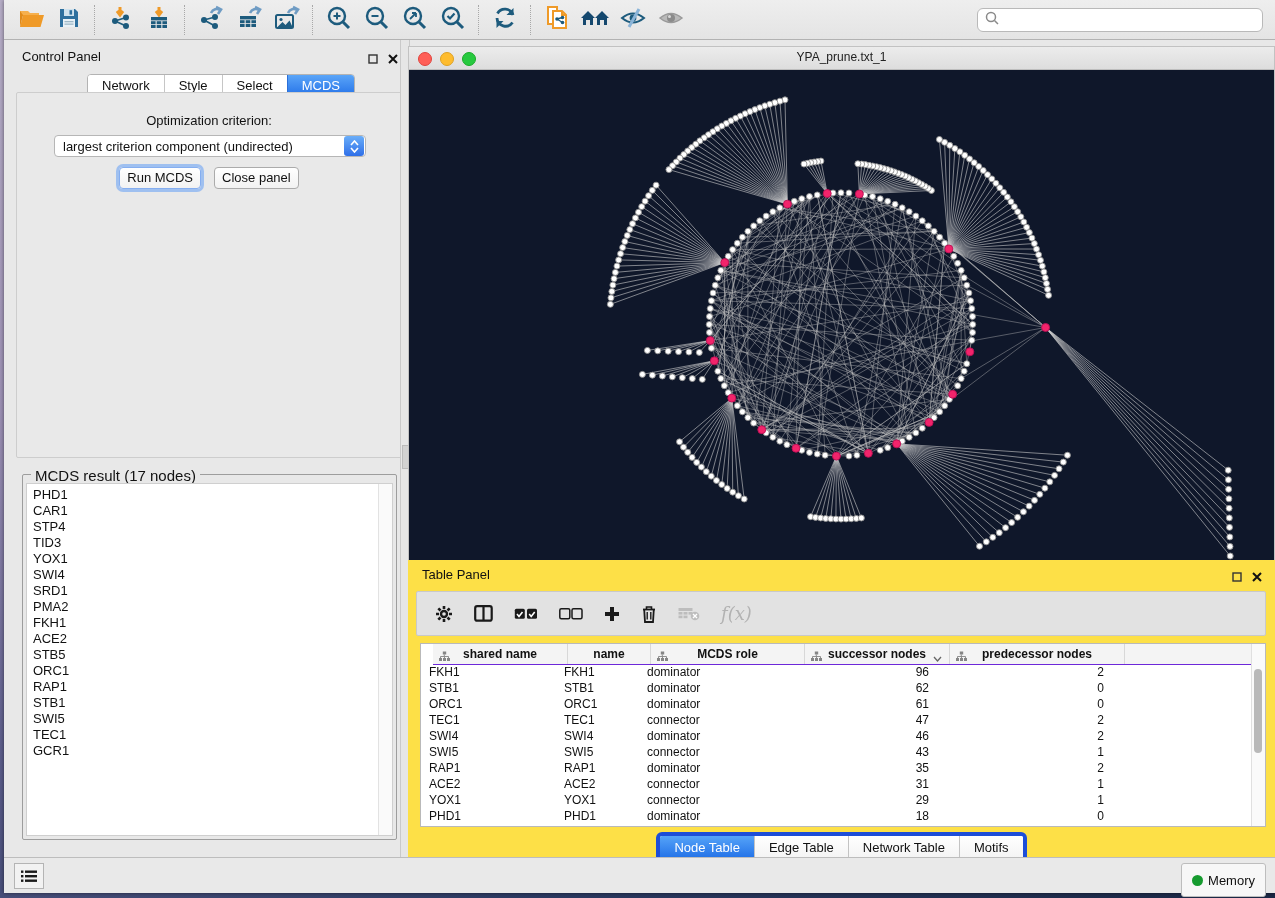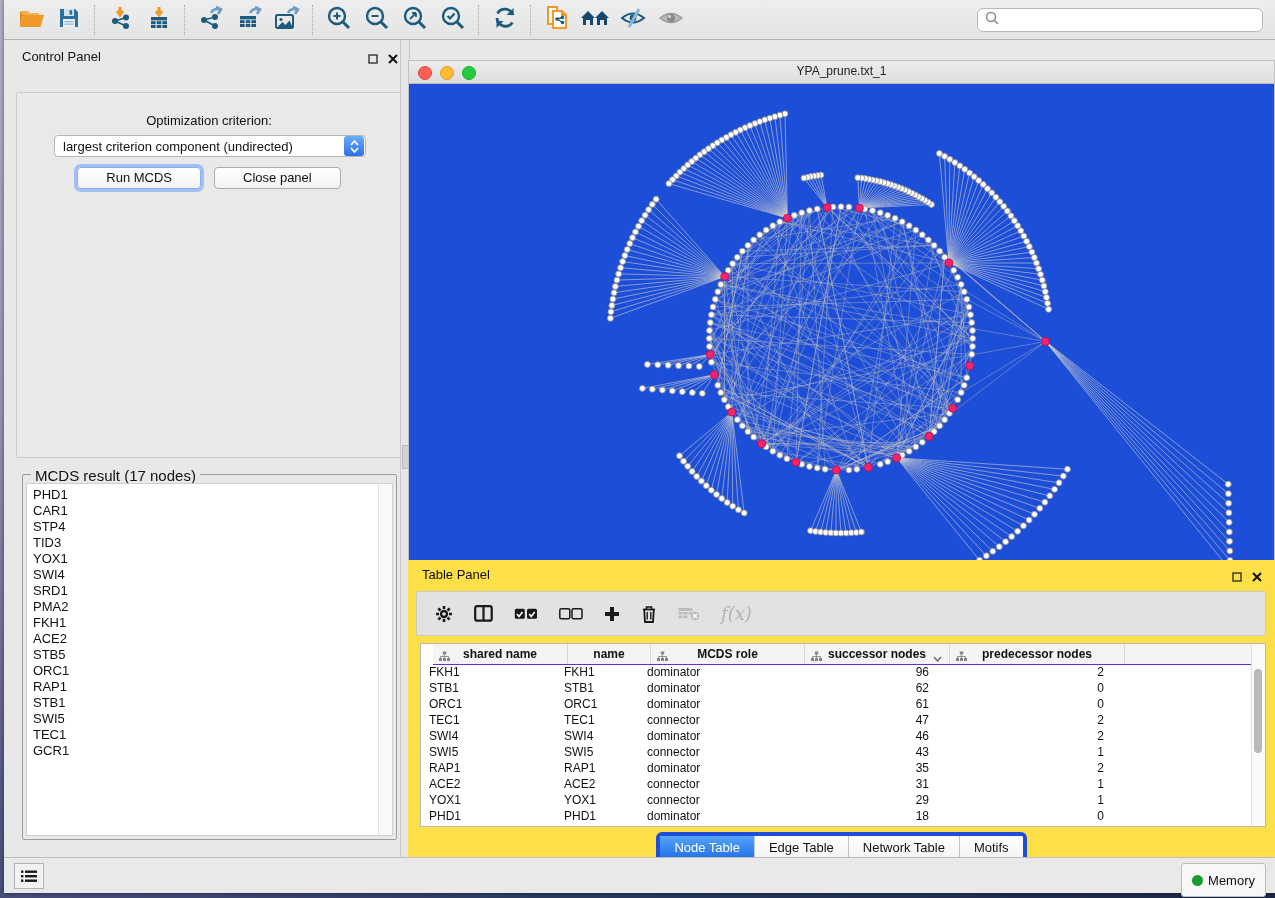--- a/index.html
+++ b/index.html
@@ -22,33 +22,33 @@
   .cp-tabs{position:absolute;left:75px;top:34px;display:flex;height:21px;border-radius:4px;overflow:hidden;border:1px solid #b3b3b3;background:#fff;}
   .cp-tab{padding:0 14px;font-size:13px;line-height:21px;color:#111;background:#fff;border-left:1px solid #c6c6c6;cursor:default;}
   .cp-tab:first-child{border-left:none;}
   .cp-tab.active{background:linear-gradient(#5aa5f8,#2572e8);color:#fff;border-left-color:#2b6fd8;}
   .cp-content{position:absolute;left:4px;top:52px;width:384px;height:364px;background:#e9e9e9;border:1px solid #cdcdcd;border-radius:2px;}
   .opt-label{position:absolute;left:0;right:0;top:20px;text-align:center;font-size:13px;color:#111;}
   .dropdown{position:absolute;left:37px;top:42px;width:312px;height:22px;background:#fff;border:1px solid #b6b6b6;border-radius:4px;display:flex;align-items:center;box-sizing:border-box;}
   .dropdown .val{flex:1;font-size:13px;padding-left:8px;color:#111;white-space:nowrap;}
   .spinner{width:20px;height:20px;border-radius:3px;background:linear-gradient(#6aaef9,#2f6fe8);display:flex;flex-direction:column;align-items:center;justify-content:center;gap:1px;margin-right:1px;}
   .btn-row{position:absolute;left:0;right:0;top:74px;display:flex;justify-content:center;gap:13px;}
-  .mac-btn{height:22px;padding:0 28px;background:linear-gradient(#ffffff,#f2f2f2);border:1px solid #ababab;border-radius:4px;font-size:13px;color:#111;line-height:20px;}
+  .mac-btn{height:22px;padding:0 7px;background:linear-gradient(#ffffff,#f2f2f2);border:1px solid #ababab;border-radius:4px;font-size:13px;color:#111;line-height:20px;}
   .mac-btn.focus{box-shadow:0 0 0 3px rgba(110,165,245,.6);border-color:#85aef0;}
   .groupbox{position:absolute;left:10px;top:434px;width:373px;height:364px;border:1px solid #9d9d9d;border-radius:2px;}
   .groupbox .legend{position:absolute;left:8px;top:-8px;background:#e8e8e8;padding:0 4px;font-size:15px;color:#111;}
   .mcds-list{position:absolute;left:3px;top:8px;right:3px;bottom:3px;background:#fff;border:1px solid #cfcfcf;overflow:hidden;}
   .mcds-list .items{position:absolute;left:6px;top:3px;}
   .mcds-list .item{font-size:13px;line-height:16px;color:#111;}
   .mcds-scroll{position:absolute;right:0;top:0;bottom:0;width:13px;background:#fafafa;border-left:1px solid #e2e2e2;}
   
   .vsplit{position:absolute;left:396px;top:40px;width:8px;bottom:35px;background:#e6e6e6;border-left:1px solid #c9c9c9;border-right:1px solid #c9c9c9;}
   .vsplit .grip{position:absolute;left:1px;top:405px;width:5px;height:22px;background:#d2d2d2;border:1px solid #bbb;}
   
-  .netwin{position:absolute;left:404px;top:60px;right:0;height:516px;background:#1d4ed8;border:1px solid #c2c2c2;box-sizing:border-box;}
+  .netwin{position:absolute;left:404px;top:46px;right:0;height:516px;background:#0f172a;border:1px solid #c2c2c2;box-sizing:border-box;}
   .net-titlebar{position:absolute;left:0;top:0;right:0;height:22px;background:linear-gradient(#ececec,#dddddd);border-bottom:1px solid #bdbdbd;}
   .lights{position:absolute;left:9px;top:5px;display:flex;gap:8px;}
   .light{width:12px;height:12px;border-radius:50%;}
   .net-title{position:absolute;left:0;right:0;top:3px;text-align:center;font-size:12px;font-weight:500;color:#222;}
   .net-canvas{position:absolute;left:0;top:22px;right:0;bottom:0;}
   
   .tpanel{position:absolute;left:404px;top:560px;right:0;bottom:35px;background:#fde047;}
   .tp-title{position:absolute;left:14px;top:7px;font-size:13px;color:#111;}
   .tp-toolbar{position:absolute;left:8px;top:31px;right:9px;height:45px;background:#e2e2e2;border:1px solid #c9c9c9;border-radius:2px;display:flex;align-items:center;gap:21px;padding-left:18px;box-sizing:border-box;}
   .tp-toolbar .ic{display:flex;align-items:center;justify-content:center;}
@@ -253,20 +253,26 @@
   <div class="cpanel">
     <div class="cp-title">Control Panel</div>
     <div class="pan-icons">
       <span><svg width="10" height="10" viewBox="0 0 10 10">
             <rect x="1" y="1" width="8" height="8" fill="none" stroke="#333" stroke-width="1.4"></rect>
           </svg></span>
       <span><svg width="10" height="10" viewBox="0 0 10 10">
             <path d="M1 1 L9 9 M9 1 L1 9" stroke="#111" stroke-width="2"></path>
           </svg></span>
     </div>
+    <div class="cp-tabs">
+        <div class="cp-tab">Network</div>
+        <div class="cp-tab">Style</div>
+        <div class="cp-tab">Select</div>
+        <div class="cp-tab active">MCDS</div>
+      </div>
     <div class="cp-content">
       <div class="opt-label">Optimization criterion:</div>
       <div class="dropdown">
         <span class="val">largest criterion component (undirected)</span>
         <span class="spinner">
           <svg width="9" height="6" viewBox="0 0 9 6">
               <path d="M1 5 L4.5 1 L8 5" fill="none" stroke="#fff" stroke-width="1.6"></path>
             </svg>
           <svg width="9" height="6" viewBox="0 0 9 6">
               <path d="M1 1 L4.5 5 L8 1" fill="none" stroke="#fff" stroke-width="1.6"></path>

